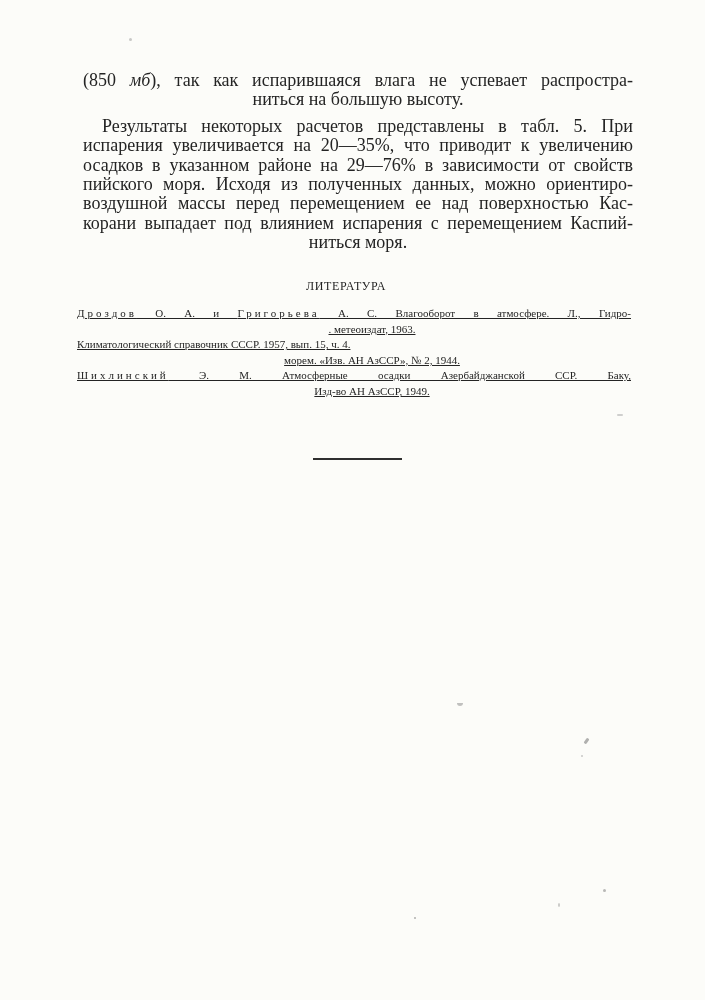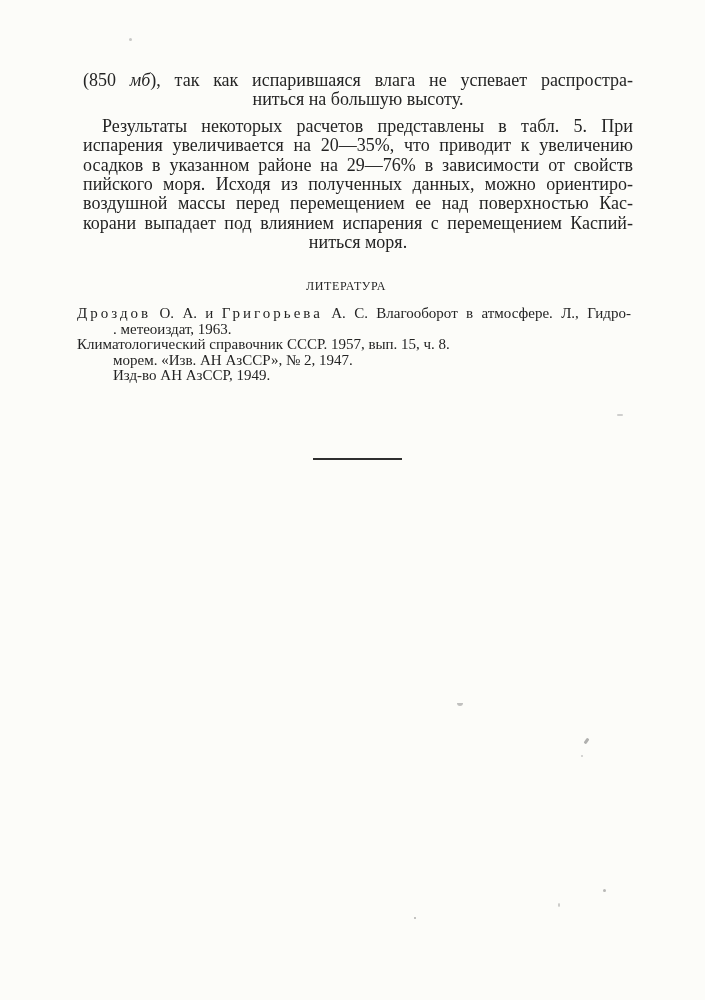--- a/index.html
+++ b/index.html
@@ -37,30 +37,30 @@
   .lit-heading{
     position:absolute;left:76px;top:279px;width:540px;
     margin:0;text-align:center;
     font-size:12px;font-weight:400;letter-spacing:0.6px;
     color:var(--ink);
   }
 
   
   .references{
     position:absolute;left:77px;top:306px;width:554px;
-    font-size:15px;line-height:15.6px;
+    font-size:11px;line-height:15.6px;text-decoration:underline;
   }
   .ref-entry{margin:0;}
   .r-line{height:15.6px;white-space:nowrap;}
   .r-line.just{
     white-space:normal;
     text-align:justify;
     text-align-last:justify;
   }
-  .r-line.cont{padding-left:36px;}
+  .r-line.cont{padding-left:36px;text-align:center;}
   .spaced{letter-spacing:3px;}
 
   
   .divider{
     position:absolute;left:313px;top:458px;width:89px;height:2px;
     background:var(--divider);
   }
 
   
   .speck{position:absolute;background:#8a8a8a;opacity:.45;border-radius:50%;}
@@ -95,26 +95,27 @@
     </div>
 
   <h2 class="lit-heading">ЛИТЕРАТУРА</h2>
 
   <div class="references">
       <div class="ref-entry">
         <div class="r-line just"><span class="spaced">Дроздов</span><span> О. А. и </span><span class="spaced">Григорьева</span><span> А. С. Влагооборот в атмосфере. Л., Гидро-</span></div>
         <div class="r-line cont"><span>. метеоиздат, 1963.</span></div>
       </div>
       <div class="ref-entry">
-        <div class="r-line"><span>Климатологический справочник СССР. 1957, вып. 15, ч. 8.</span></div>
+        <div class="r-line"><span>Климатологический справочник СССР. 1957, вып. 15, ч. 4.</span></div>
       </div>
       <div class="ref-entry">
-        <div class="r-line cont"><span>морем. «Изв. АН АзССР», № 2, 1947.</span></div>
+        <div class="r-line cont"><span>морем. «Изв. АН АзССР», № 2, 1944.</span></div>
       </div>
       <div class="ref-entry">
+        <div class="r-line just"><span class="spaced">Шихлинский</span><span> Э. М. Атмосферные осадки Азербайджанской ССР. Баку,</span></div>
         <div class="r-line cont"><span>Изд-во АН АзССР, 1949.</span></div>
       </div>
     </div>
 
   <div class="divider"></div>
 
   <span class="speck s1"></span>
   <span class="speck s2"></span>
   <span class="speck s3"></span>
   <span class="speck s4"></span>

